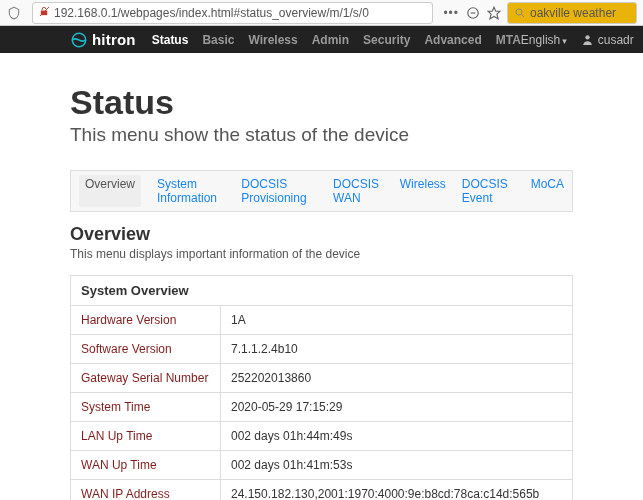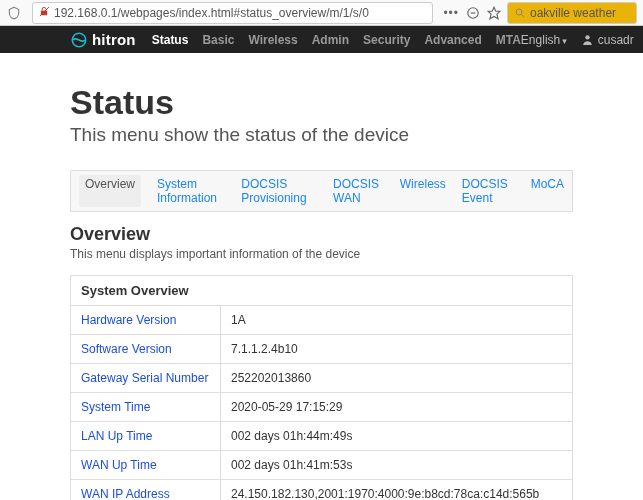--- a/index.html
+++ b/index.html
@@ -35,21 +35,21 @@
   .tabs { border: 1px solid #ddd; background: #f7f7f7; padding: 6px 8px; display: flex; gap: 16px; font-size: 12px; }
   .tab { color: #1a85f3; cursor: pointer; }
   .tab.active { color: #555; background: #eee; padding: 2px 6px; border-radius: 2px; margin: -2px 0; }
 
   h2.section-title { font-size: 18px; font-weight: 700; margin-top: 12px; }
   .section-sub { font-size: 12px; color: #555; margin-top: 2px; margin-bottom: 14px; }
 
   table.grid { width: 100%; border-collapse: collapse; font-size: 12px; margin-bottom: 14px; }
   table.grid th, table.grid td { border: 1px solid #ddd; padding: 7px 10px; text-align: left; vertical-align: middle; }
   table.grid th.header { background: #fff; font-weight: 700; font-size: 13px; }
-  table.grid td.label { width: 150px; color: #1d4ed8; }
+  table.grid td.label { width: 150px; color: #7f1d1d; }
   table.grid td.value { color: #333; }
 
   .ellipsis { letter-spacing: 1px; color: #666; font-size: 12px; }
   .star-icon, .shield-icon { width: 14px; height: 14px; display:flex; align-items:center; justify-content:center; color:#666; }
 </style>
 </head>
 <body>
 
 <div class="browser-bar">
   <div class="bb-icon">

